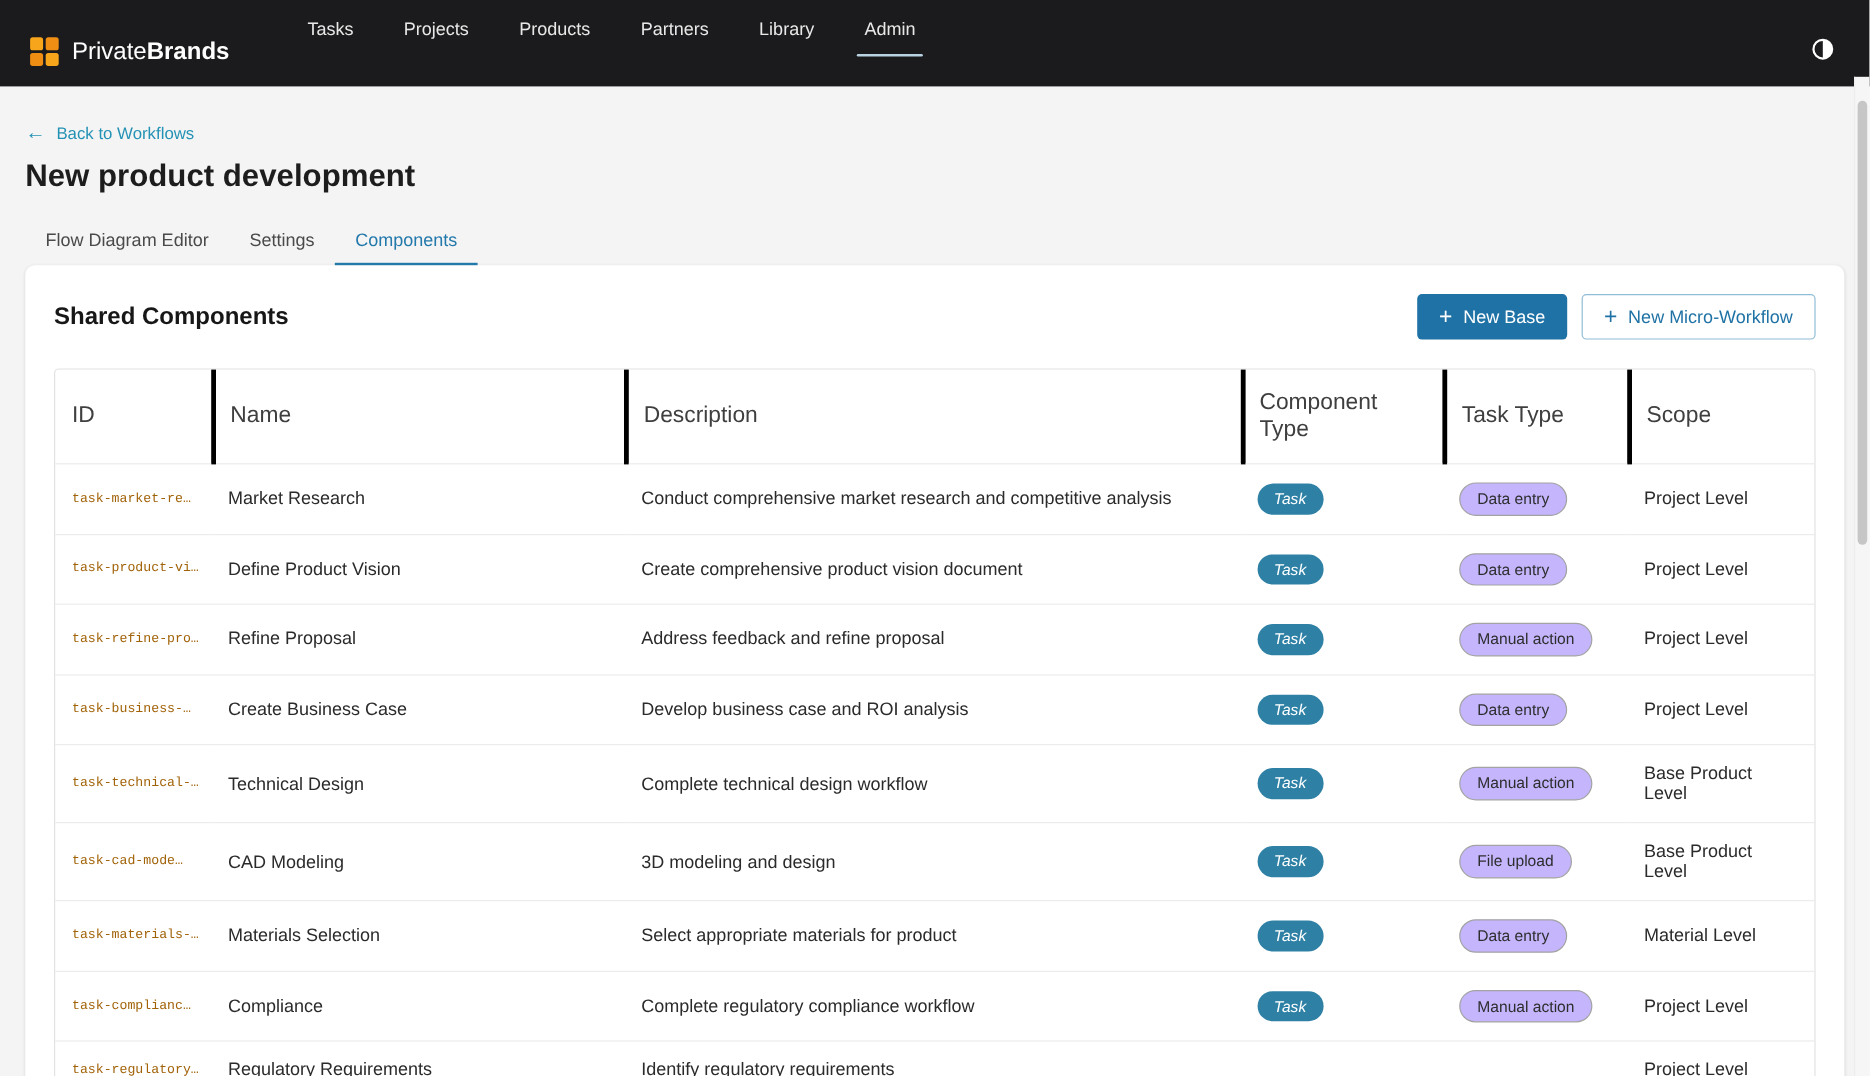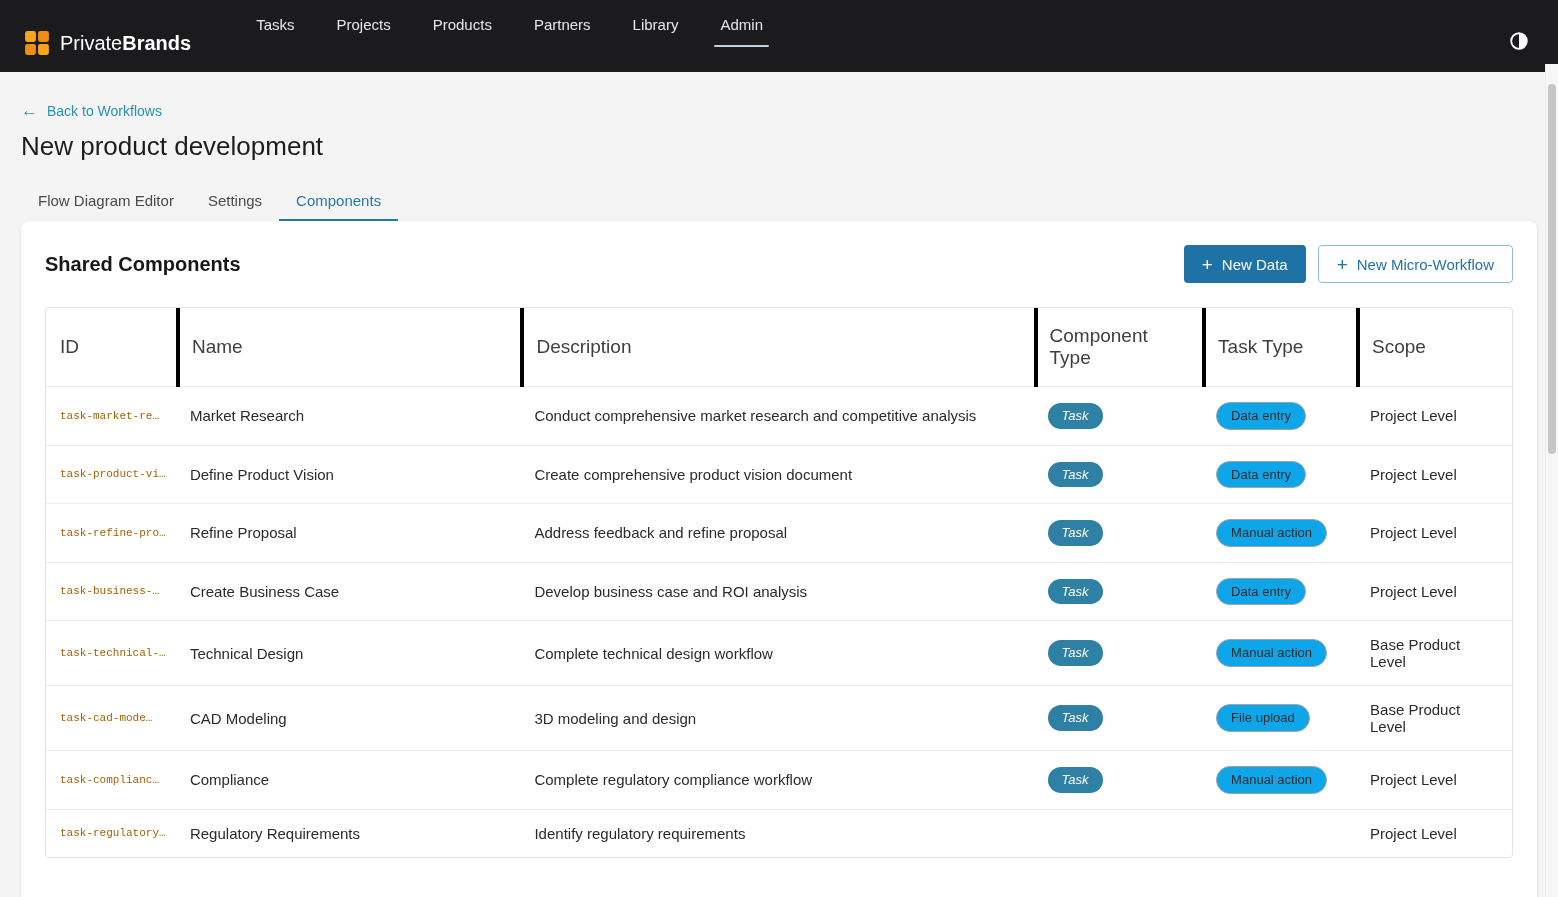--- a/index.html
+++ b/index.html
@@ -23,21 +23,21 @@
     content:""; position:absolute; left:-4px; right:-4px; bottom:-8px; height:2px;
     background:#b9d3e2; border-radius:1px;
   }
   .nav-spacer { flex:1; }
   .theme-btn { background:none; border:none; padding:4px; cursor:pointer; display:flex; }
 
   
   .page { padding:14px 21px 0; }
   .back-row { display:flex; align-items:center; gap:9px; margin:16px 0 12px; color:#2492b4; font-size:14px; cursor:pointer; width:max-content; }
   .back-arrow { font-size:17px; line-height:1; }
-  .page-title { font-size:26px; font-weight:400; margin:0 0 18px; color:#1d1d1d; }
+  .page-title { font-size:26px; font-weight:700; margin:0 0 18px; color:#1d1d1d; }
 
   .tabs { display:flex; }
   .tab { padding:12px 17px; font-size:15px; color:#4a4a4a; cursor:pointer; position:relative; }
   .tab.active { color:#2479ab; }
   .tab.active::after { content:""; position:absolute; left:0; right:0; bottom:0; height:2px; background:#2479ab; }
 
   
   .card {
     background:#fff; border-radius:8px; box-shadow:0 1px 3px rgba(0,0,0,.12);
     padding:24px; height:790px;
@@ -59,21 +59,21 @@
   th {
     text-align:left; padding:17px 12px; font-weight:500; color:#3f3f3f; font-size:19px;
   }
   th + th { border-left:4px solid #000000; }
   td { padding:15px 12px; border-top:1px solid #ececec; color:#2b2b2b; }
   td:first-child, th:first-child { padding-left:14px; }
   .c-id { color:#a16207; font-size:11px; white-space:nowrap; overflow:hidden;font-family:Liberation Mono, monospace; }
 
   .pill { display:inline-block; padding:4px 14px; border-radius:14px; font-size:13px; line-height:1.35; white-space:nowrap; }
   .pill.filled { background:#2e80a5; color:#fff;font-style:italic; }
-  .pill.outline { border:1px solid #a3a3a3; color:#2e2e2e; background:#0ea5e9; }
+  .pill.outline { border:1px solid #a3a3a3; color:#2e2e2e; background:#c4b5fd; }
 
   
   .scrollbar { position:absolute; top:64px; right:0; bottom:0; width:13px; background:#f6f6f6; border-left:1px solid #ededed; }
   .scrollbar-thumb { position:absolute; top:20px; left:2px; width:8px; height:370px; border-radius:4px; background:#c6c6c6; }
 </style>
 </head>
 <body>
 
 <header class="navbar">
   <div class="brand">
@@ -120,21 +120,21 @@
     <span class="tab">Settings</span>
     <span class="tab active">Components</span>
   </div>
 
   <section class="card">
     <div class="card-header">
       <div class="card-title">Shared Components</div>
       <div class="btn-group">
         <button class="btn btn-primary">
           <span class="plus">+</span>
-          <span>New Data</span>
+          <span>New Base</span>
         </button>
         <button class="btn btn-outline">
           <span class="plus">+</span>
           <span>New Micro-Workflow</span>
         </button>
       </div>
     </div>
 
     <div class="table-wrap">
       <table>
@@ -199,20 +199,28 @@
   </tr>
   <tr>
     <td class="c-id">task-cad-mode…</td>
     <td>CAD Modeling</td>
     <td>3D modeling and design</td>
     <td><span class="pill filled">Task</span></td>
     <td><span class="pill outline">File upload</span></td>
     <td>Base Product Level</td>
   </tr>
   <tr>
+    <td class="c-id">task-materials-…</td>
+    <td>Materials Selection</td>
+    <td>Select appropriate materials for product</td>
+    <td><span class="pill filled">Task</span></td>
+    <td><span class="pill outline">Data entry</span></td>
+    <td>Material Level</td>
+  </tr>
+  <tr>
     <td class="c-id">task-complianc…</td>
     <td>Compliance</td>
     <td>Complete regulatory compliance workflow</td>
     <td><span class="pill filled">Task</span></td>
     <td><span class="pill outline">Manual action</span></td>
     <td>Project Level</td>
   </tr>
   <tr>
     <td class="c-id">task-regulatory…</td>
     <td>Regulatory Requirements</td>

